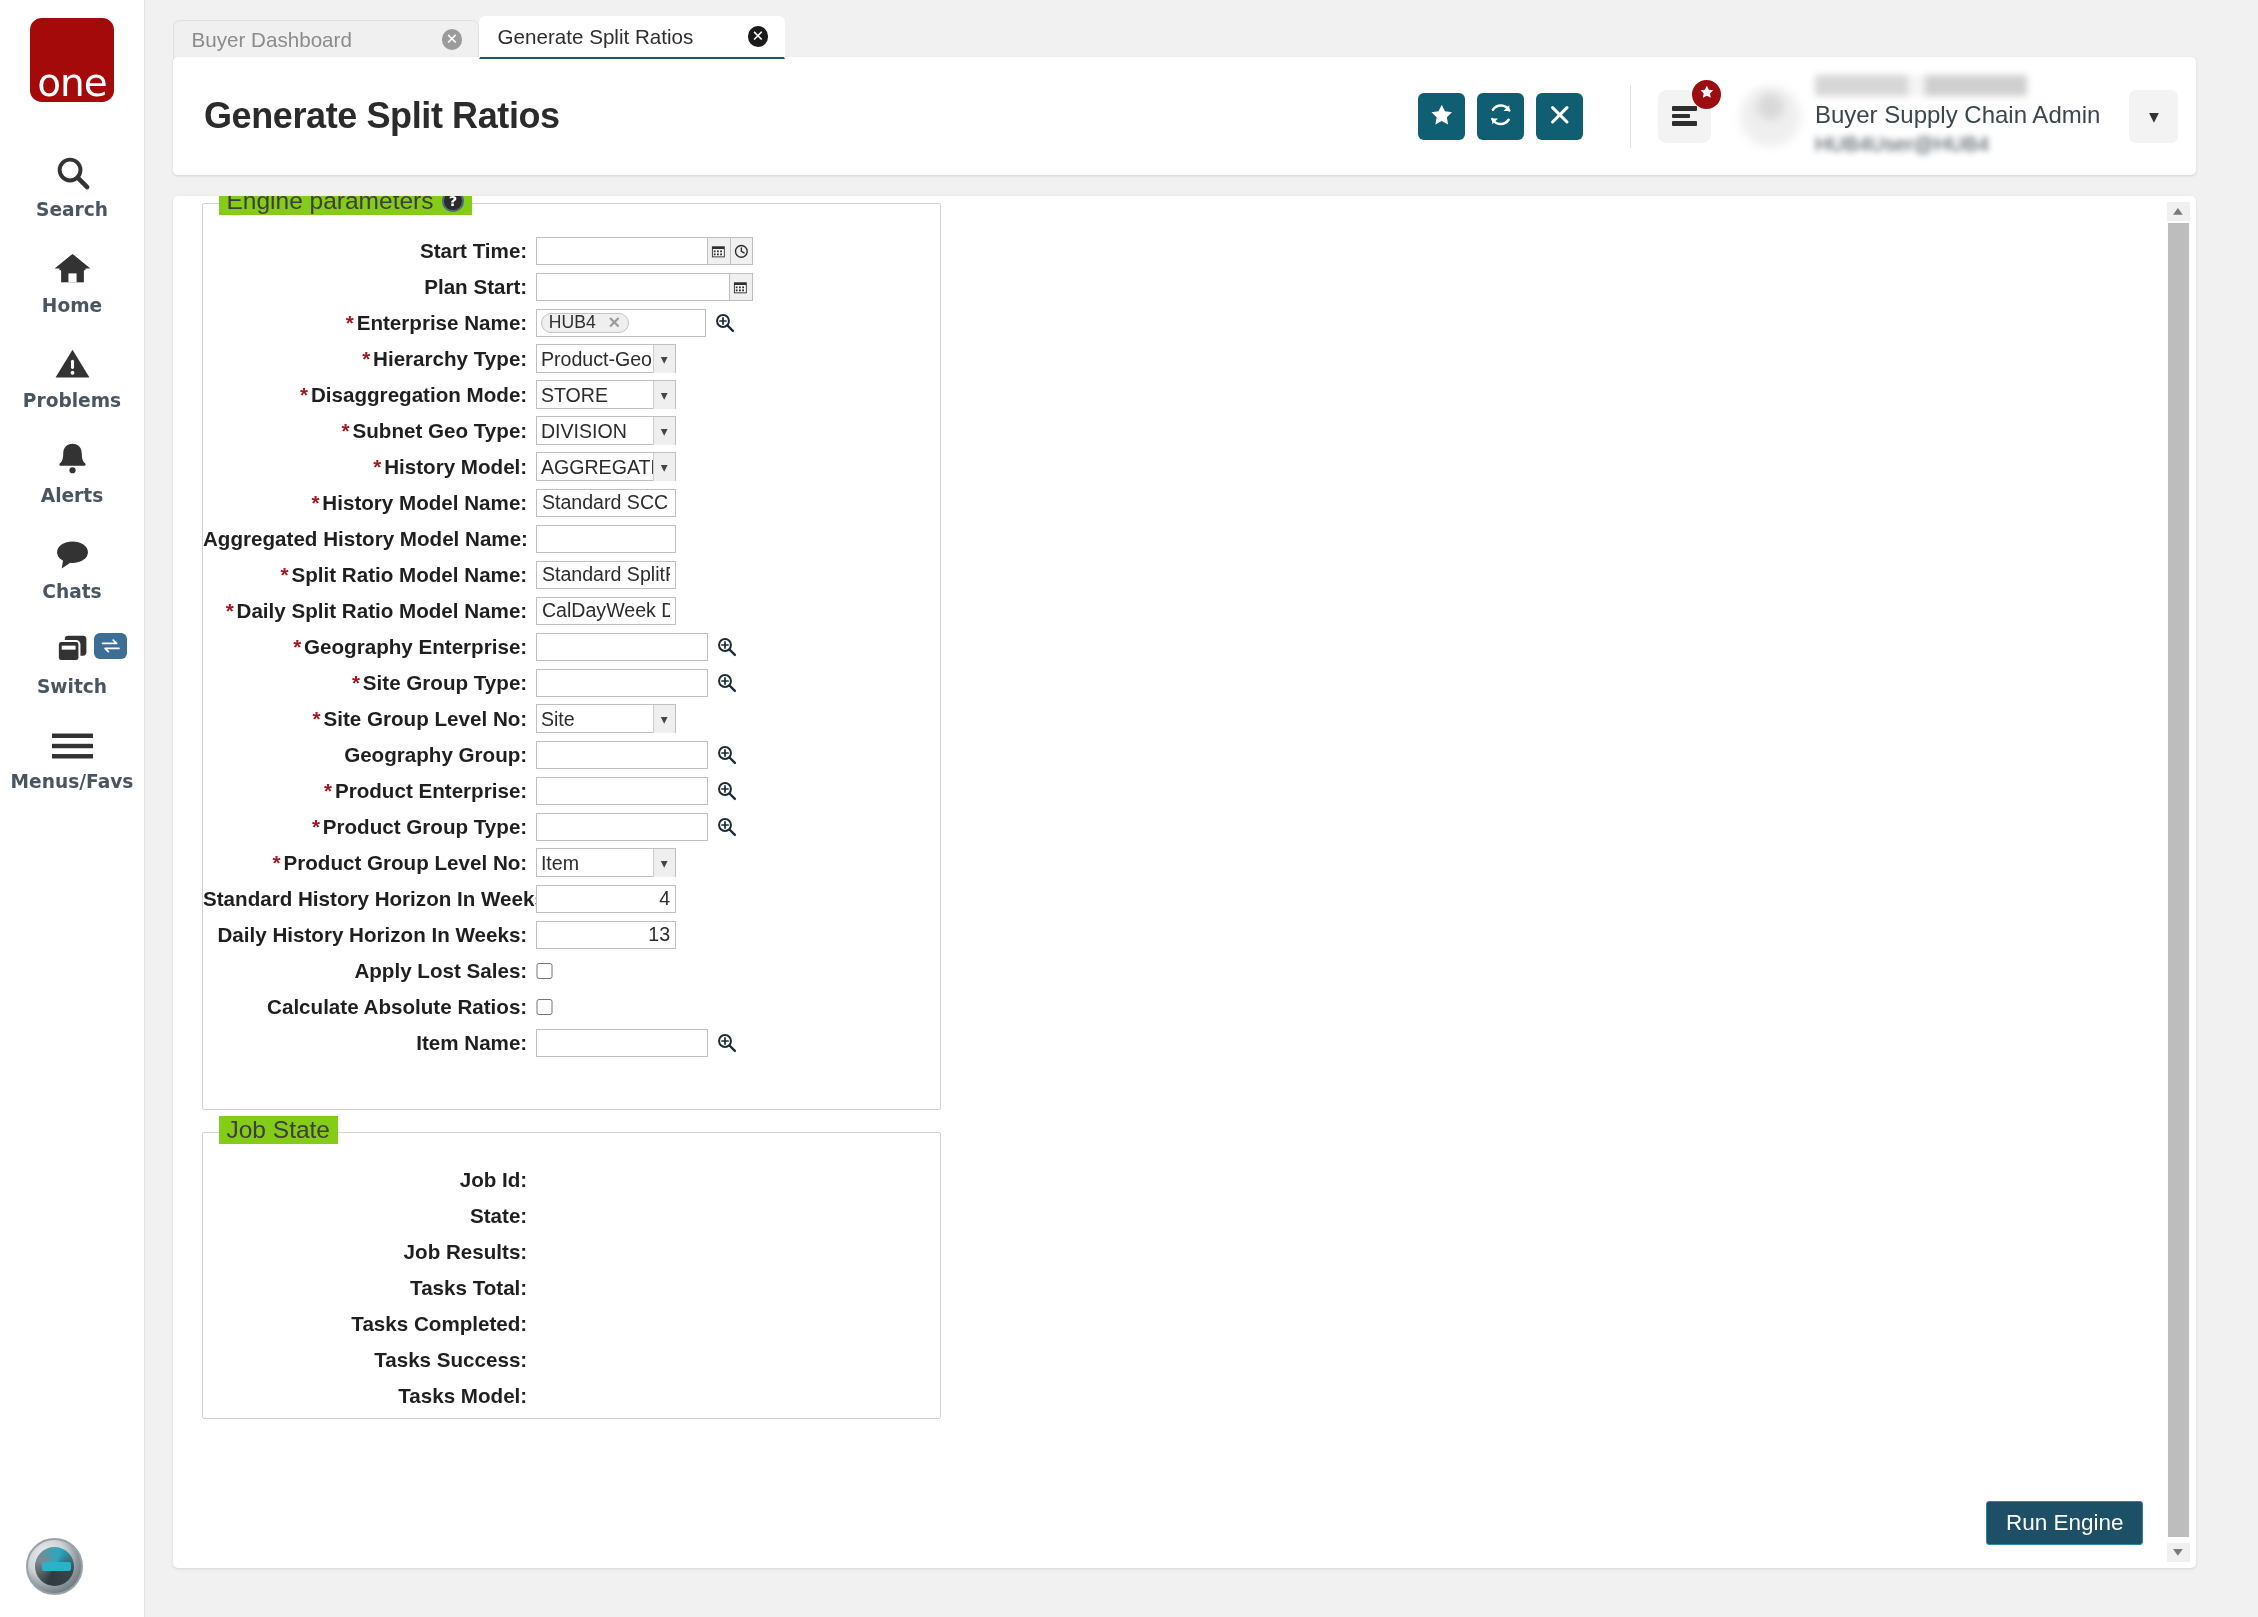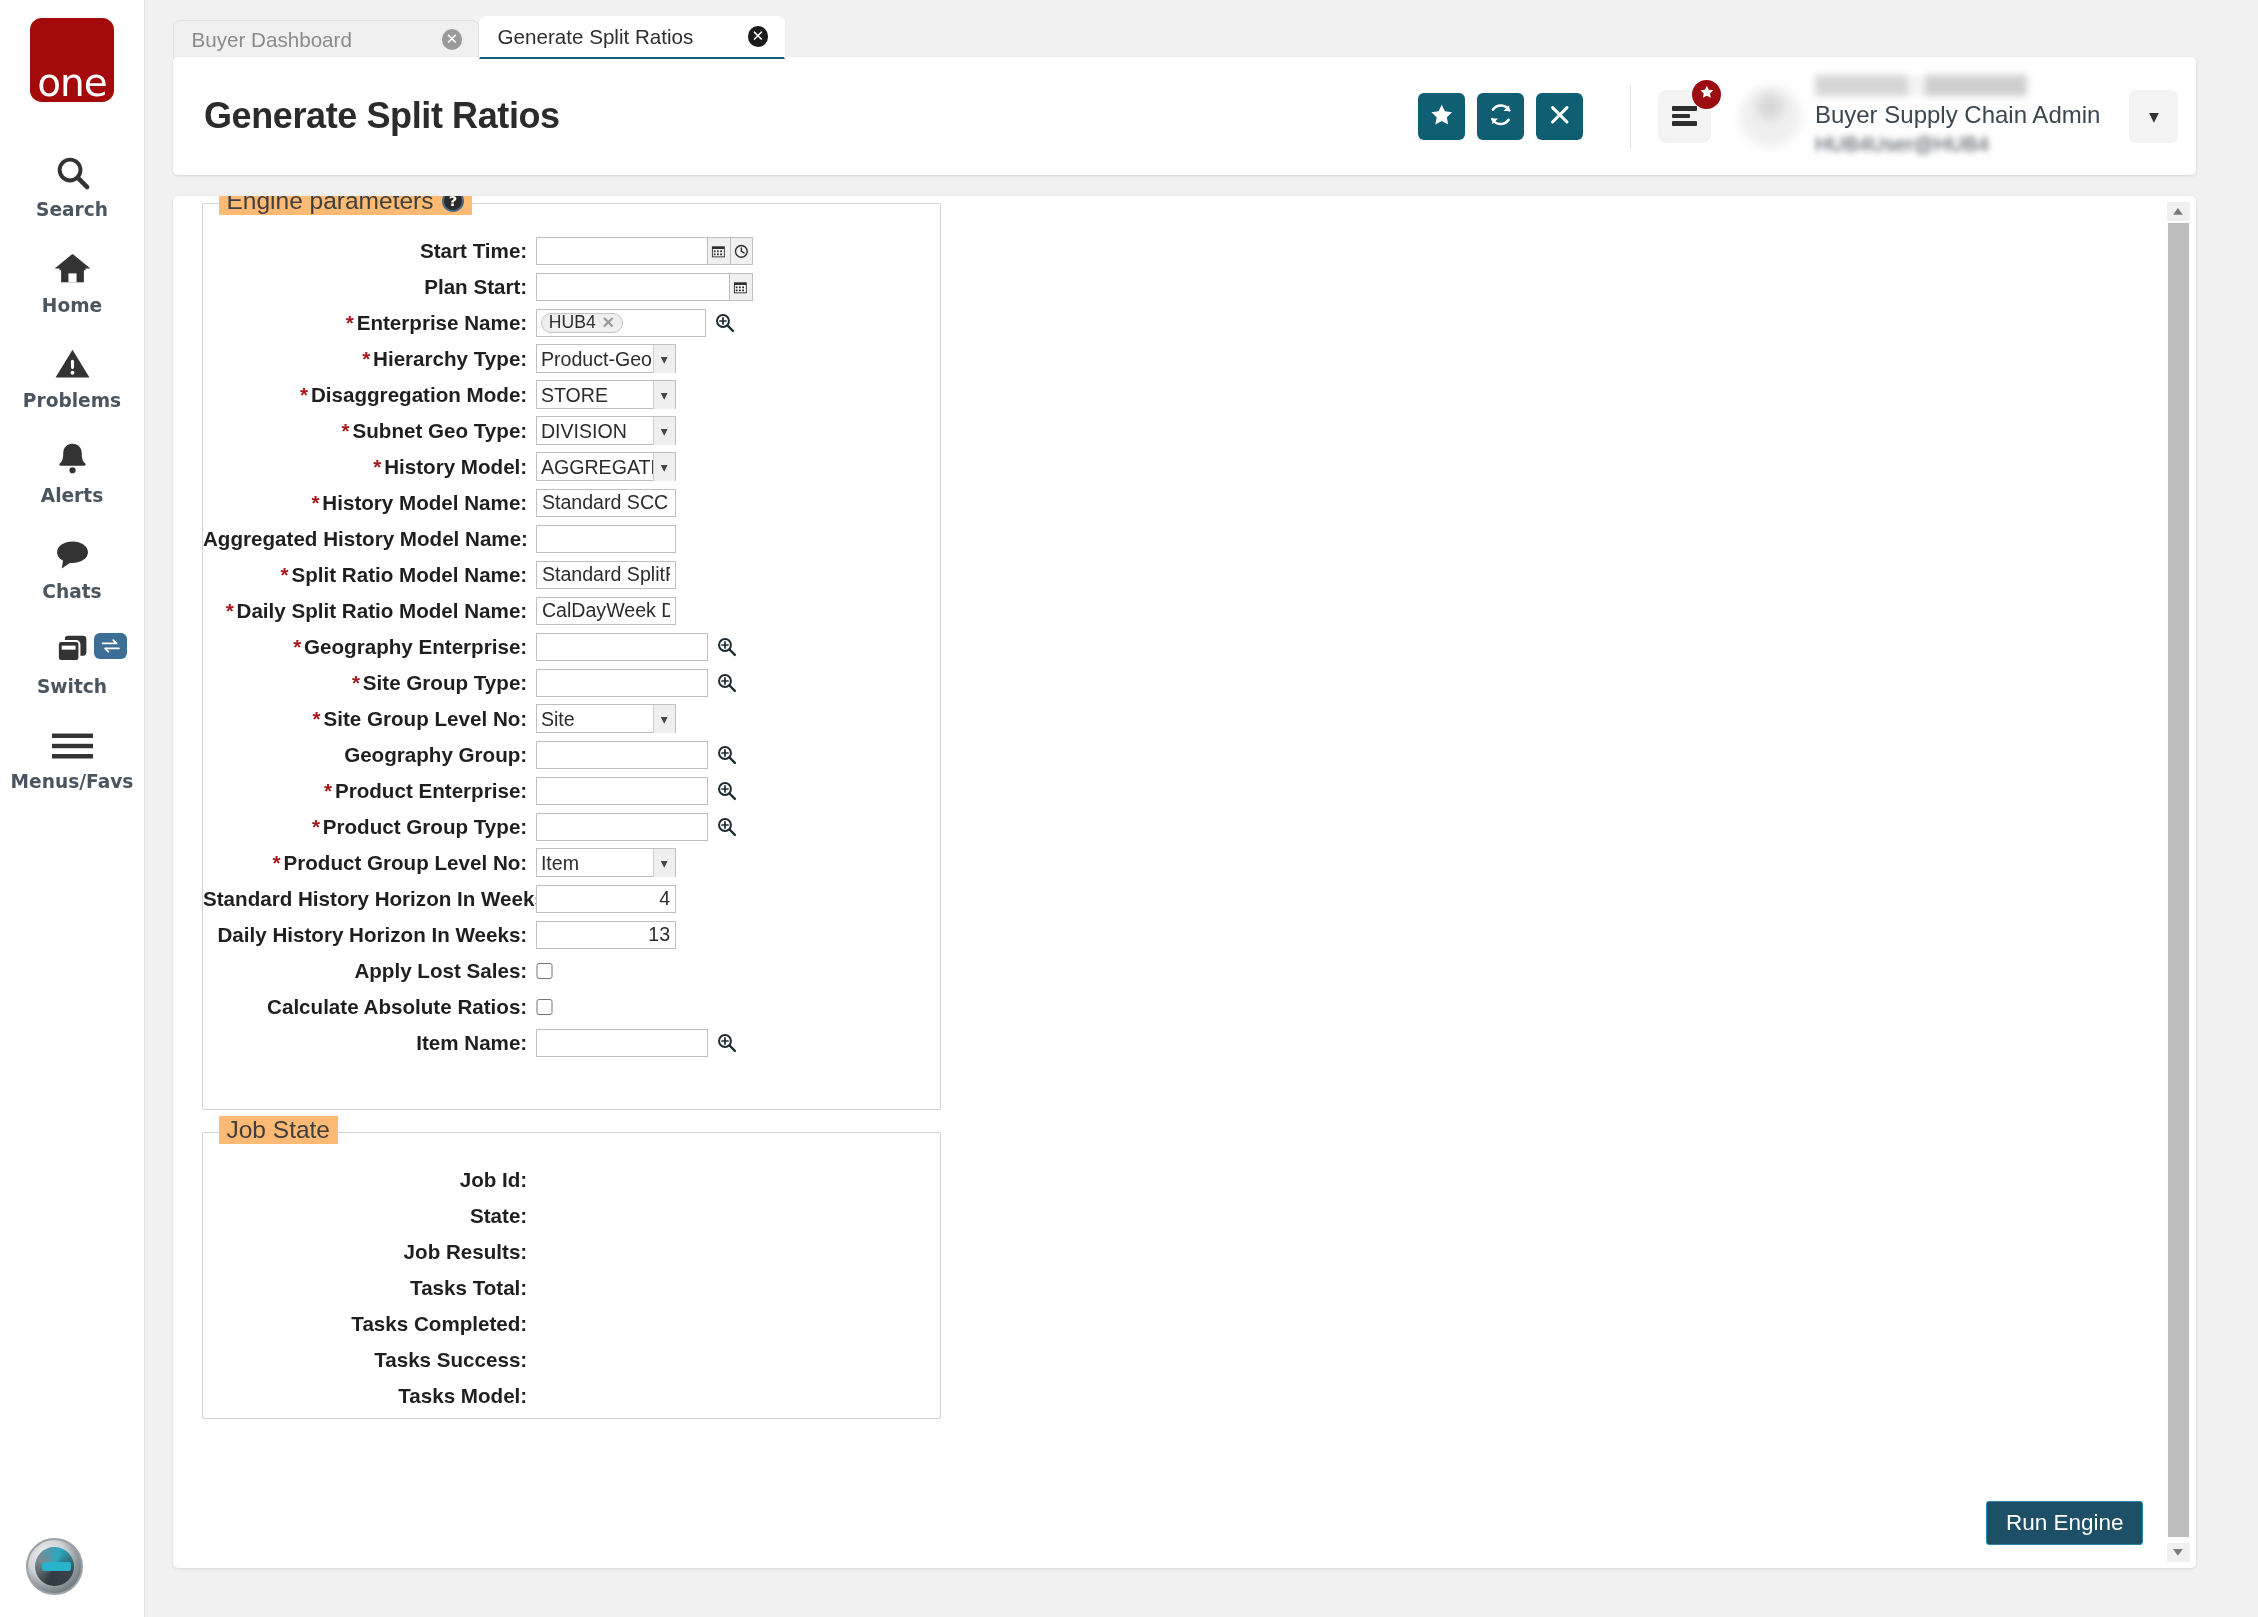--- a/index.html
+++ b/index.html
@@ -142,21 +142,21 @@
   .vs-arrow.up { top: 0; } .vs-arrow.down { bottom: 0; }
   .vs-thumb { position: absolute; left: 1px; width: 21.6px; top: 21.6px; bottom: 25.5px; background: #bdbdbd; cursor: pointer; }
 
   
   .fieldset {
     position: absolute; border: 1px solid #d2d2d2; border-radius: 2px;
   }
   .fs-engine { left: 29px; top: 6.9px; width: 739px; height: 907px; }
   .fs-job   { left: 29px; top: 936px; width: 739px; height: 287px; }
   .fs-legend {
-    position: absolute; top: -16.7px; left: 15.7px; background: #fdba74; padding: 0 7.8px;
+    position: absolute; top: -16.7px; left: 15.7px; background: #84cc16; padding: 0 7.8px;
     font-size: 24.5px; color: #3e3e3e; display: flex; align-items: center;
     font-family: "Liberation Sans", sans-serif;
   }
   .help-dot {
     width: 21.6px; height: 21.6px; border-radius: 50%; background: #2b2b2b; color: #fff;
     font-size: 14.7px; font-weight: bold; display: inline-flex; align-items: center; justify-content: center;
     margin-left: 8.8px; cursor: pointer; border: 2px solid #4a6b86;
     font-family: "DejaVu Sans", sans-serif; line-height: 1;
   }
 
@@ -183,21 +183,21 @@
     display: flex; align-items: center; justify-content: center; cursor: pointer; color: #3b3b3b;
   }
   .mag {
     margin-left: 7.8px; cursor: pointer; color: #1b2a33; display: flex; align-items: center;
   }
   .chip-host {
     width: 170px; height: 28px; border: 1px solid #bfbfbf; background: #fff;
     display: flex; align-items: center; padding: 0 3.9px;
   }
   .chip {
-    display: inline-flex; align-items: center; gap: 6px;
+    display: inline-flex; align-items: center; gap: 12px;
     background: #efefef; border: 1px solid #c4c4c4; border-radius: 10.8px;
     padding: 0 6.9px; height: 20.6px; font-size: 17.6px; color: #2f2f2f;
     font-family: "Liberation Sans", sans-serif;
   }
   .chip-x { color: #9a9a9a; font-size: 15.7px; cursor: pointer; font-weight: bold; }
 
   select.sel {
     width: 140px; height: 29px; font-size: 19.6px; color: #2c2c2c; padding: 0 3.9px;
     border: 1px solid #bfbfbf; background: #fff;
     font-family: "Liberation Sans", sans-serif;

